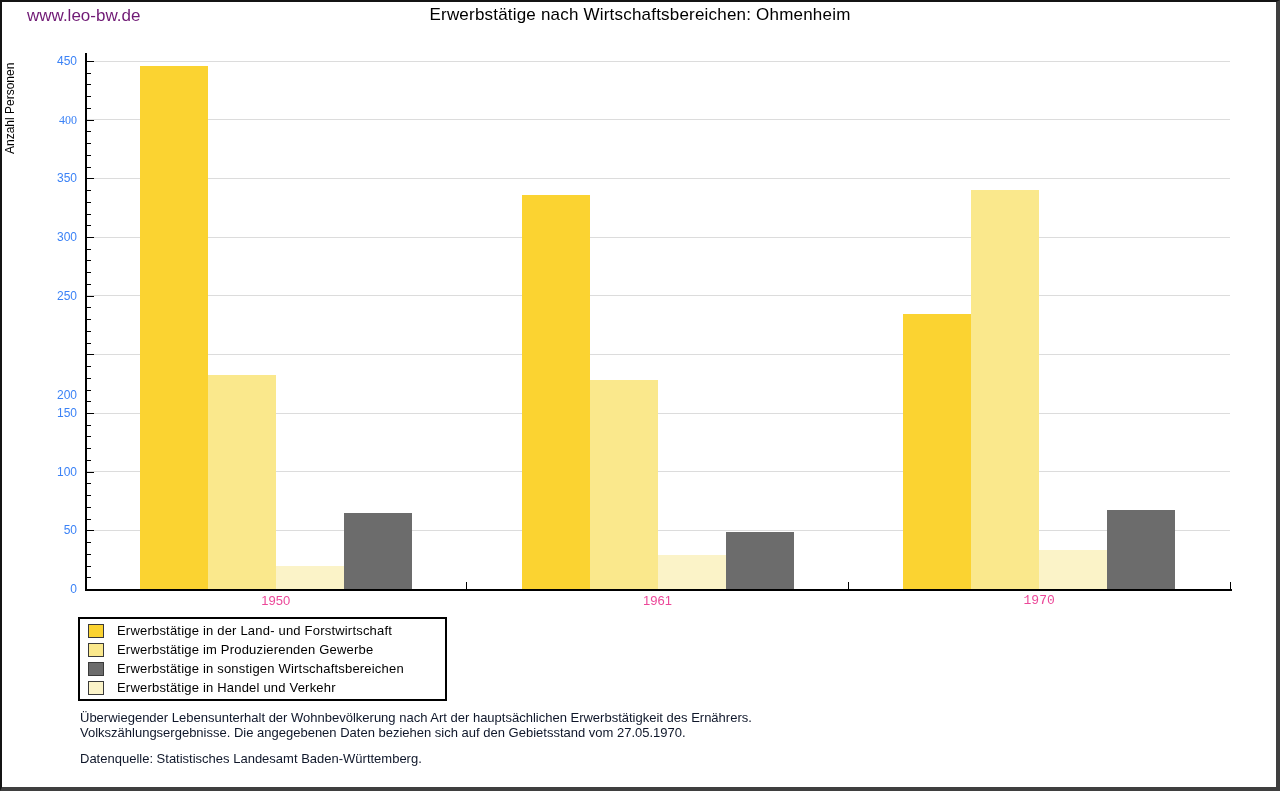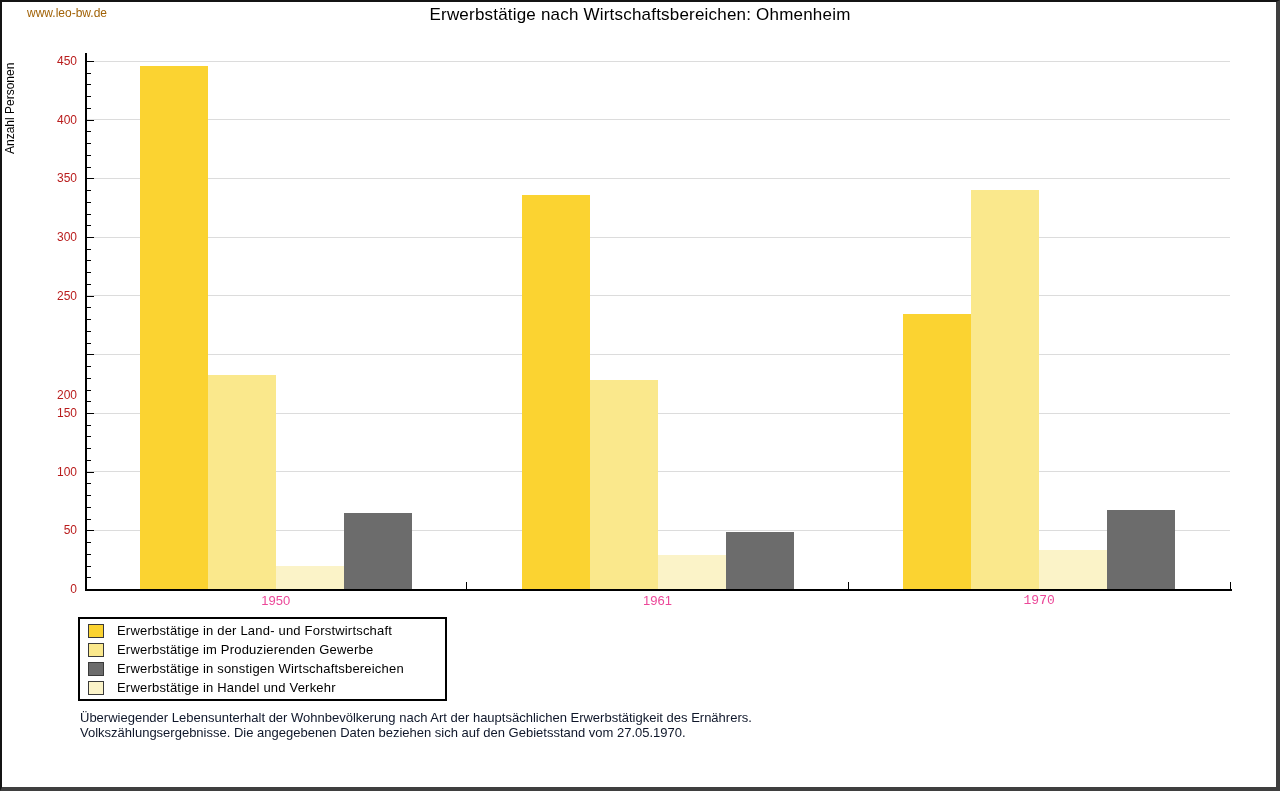--- a/index.html
+++ b/index.html
@@ -7,39 +7,39 @@
     position:relative; width:1280px; height:791px;
     background:#ffffff; overflow:hidden;
     font-family:"Liberation Sans","DejaVu Sans",sans-serif;
     color:#111;
   }
   .frame {
     position:absolute; inset:0; pointer-events:none; z-index:50;
     border-top:2px solid #141414; border-left:2px solid #141414;
     border-right:4px solid #3f3f3f; border-bottom:4px solid #3f3f3f;
   }
-  .watermark { position:absolute; left:27px; top:6px; font-size:12px; color:#a16207; }
+  .watermark { position:absolute; left:27px; top:6px; font-size:17px; color:#701a75; }
   .chart-title {
     position:absolute; left:0; top:5px; width:100%; text-align:center;
     font-size:17px; letter-spacing:0.2px; color:#000;
   }
   .y-axis-title {
     position:absolute; left:2px; top:56px; height:104px; width:16px;
     writing-mode:vertical-rl; transform:rotate(180deg);
     font-size:12px; color:#000; text-align:center; line-height:16px;
   }
   .plot { position:absolute; left:0; top:0; width:1280px; height:791px; }
   .gridline { position:absolute; height:1px; background:#dcdcdc; }
   .axis-y { position:absolute; width:2px; background:#000; }
   .axis-x { position:absolute; height:2px; background:#000; }
   .tick-y { position:absolute; height:1px; background:#000; }
   .tick-x { position:absolute; width:1px; background:#000; }
   .y-tick-label {
     position:absolute; width:46px; text-align:right; font-size:12px;
-    line-height:14px; color:#b91c1c;
+    line-height:14px; color:#3b82f6;
   }
   .bar { position:absolute; }
   .x-cat-label {
     position:absolute; width:90px; text-align:center; font-size:13px; color:#ec4899;
   }
   .legend {
     position:absolute; left:78px; top:617px; width:369px; height:84px;
     border:2px solid #000; box-sizing:border-box; background:#fff;
     display:flex; flex-direction:column; justify-content:space-evenly;
     padding:2px 0 2px 8px;
@@ -132,21 +132,21 @@
       <div class="tick-y" style="left: 87px; width: 4px; top: 213.533px;"></div>
       <div class="tick-y" style="left: 87px; width: 4px; top: 201.8px;"></div>
       <div class="tick-y" style="left: 87px; width: 4px; top: 190.067px;"></div>
       <div class="tick-y" style="left: 87px; width: 7px; top: 178.333px;"></div>
       <div class="y-tick-label" style="left: 31px; top: 171.333px;">350</div>
       <div class="tick-y" style="left: 87px; width: 4px; top: 166.6px;"></div>
       <div class="tick-y" style="left: 87px; width: 4px; top: 154.867px;"></div>
       <div class="tick-y" style="left: 87px; width: 4px; top: 143.133px;"></div>
       <div class="tick-y" style="left: 87px; width: 4px; top: 131.4px;"></div>
       <div class="tick-y" style="left: 87px; width: 7px; top: 119.667px;"></div>
-      <div class="y-tick-label" style="left: 31px; top: 112.667px;">400</div>
+      <div class="y-tick-label" style="left: 31px; top: 112.667px; font-family: Liberation Serif, serif;">400</div>
       <div class="tick-y" style="left: 87px; width: 4px; top: 107.933px;"></div>
       <div class="tick-y" style="left: 87px; width: 4px; top: 96.2px;"></div>
       <div class="tick-y" style="left: 87px; width: 4px; top: 84.4667px;"></div>
       <div class="tick-y" style="left: 87px; width: 4px; top: 72.7333px;"></div>
       <div class="tick-y" style="left: 87px; width: 7px; top: 61px;"></div>
       <div class="y-tick-label" style="left: 31px; top: 54px;">450</div>
       <div class="tick-x" style="left: 466.167px; top: 582px; height: 7px;"></div>
       <div class="tick-x" style="left: 847.833px; top: 582px; height: 7px;"></div>
       <div class="tick-x" style="left: 1229.5px; top: 582px; height: 7px;"></div>
       <div class="axis-y" style="left: 85px; top: 53px; height: 538px;"></div>
@@ -167,15 +167,16 @@
       <span class="legend-label">Erwerbstätige in sonstigen Wirtschaftsbereichen</span>
     </div>
     <div class="legend-item">
       <span class="legend-swatch" style="background: rgb(251, 243, 200);"></span>
       <span class="legend-label">Erwerbstätige in Handel und Verkehr</span>
     </div>
   </div>
 
   <div class="footnote" style="top:710px;">Überwiegender Lebensunterhalt der Wohnbevölkerung nach Art der hauptsächlichen Erwerbstätigkeit des Ernährers.</div>
   <div class="footnote" style="top:725px;">Volkszählungsergebnisse. Die angegebenen Daten beziehen sich auf den Gebietsstand vom 27.05.1970.</div>
+  <div class="footnote" style="top:751px;">Datenquelle: Statistisches Landesamt Baden-Württemberg.</div>
 
   <div class="frame"></div>
 </div>
 
 </body></html>

